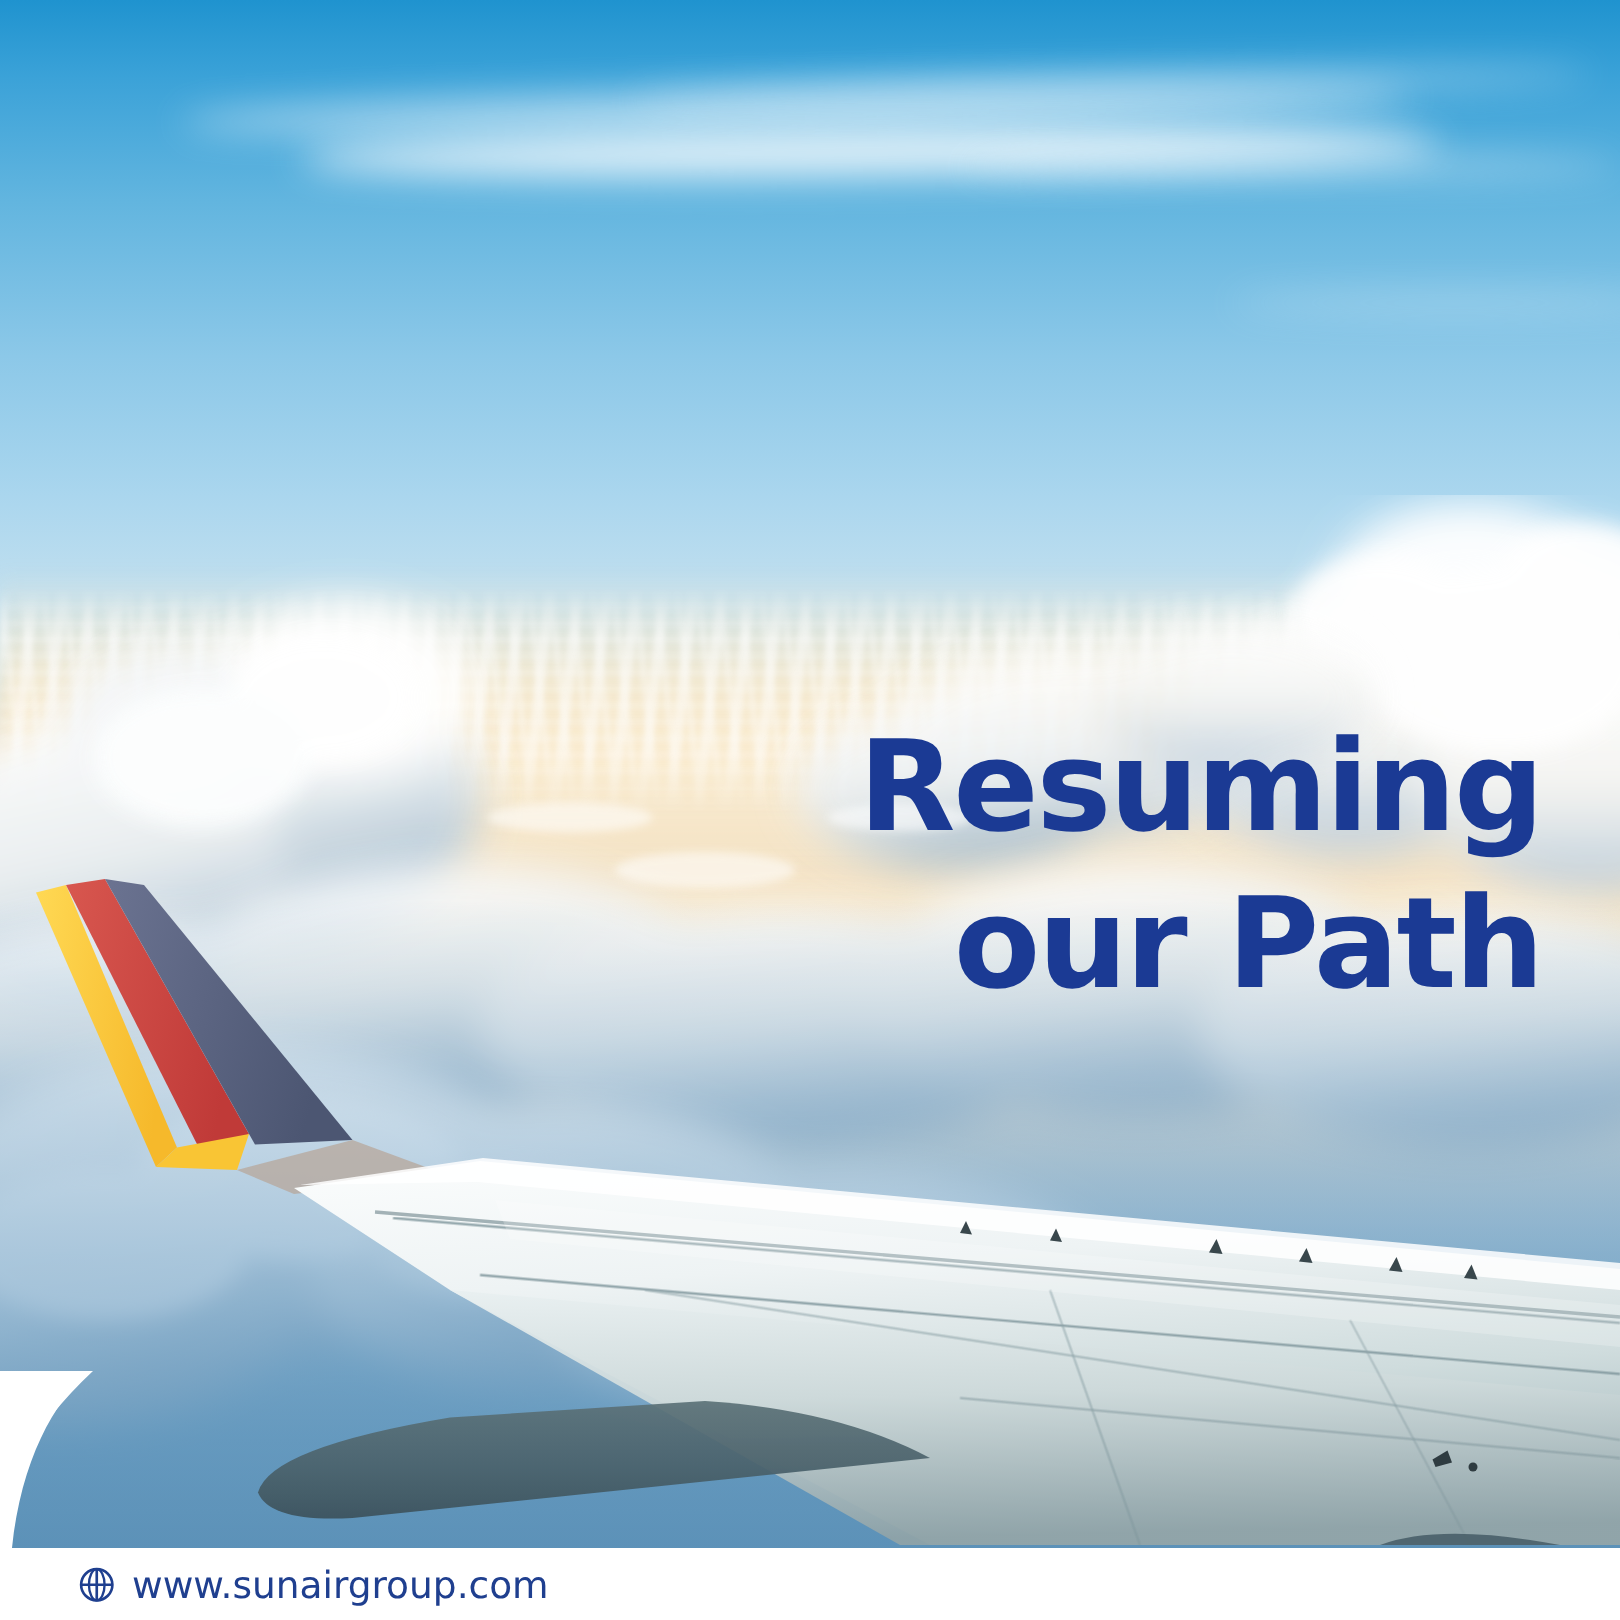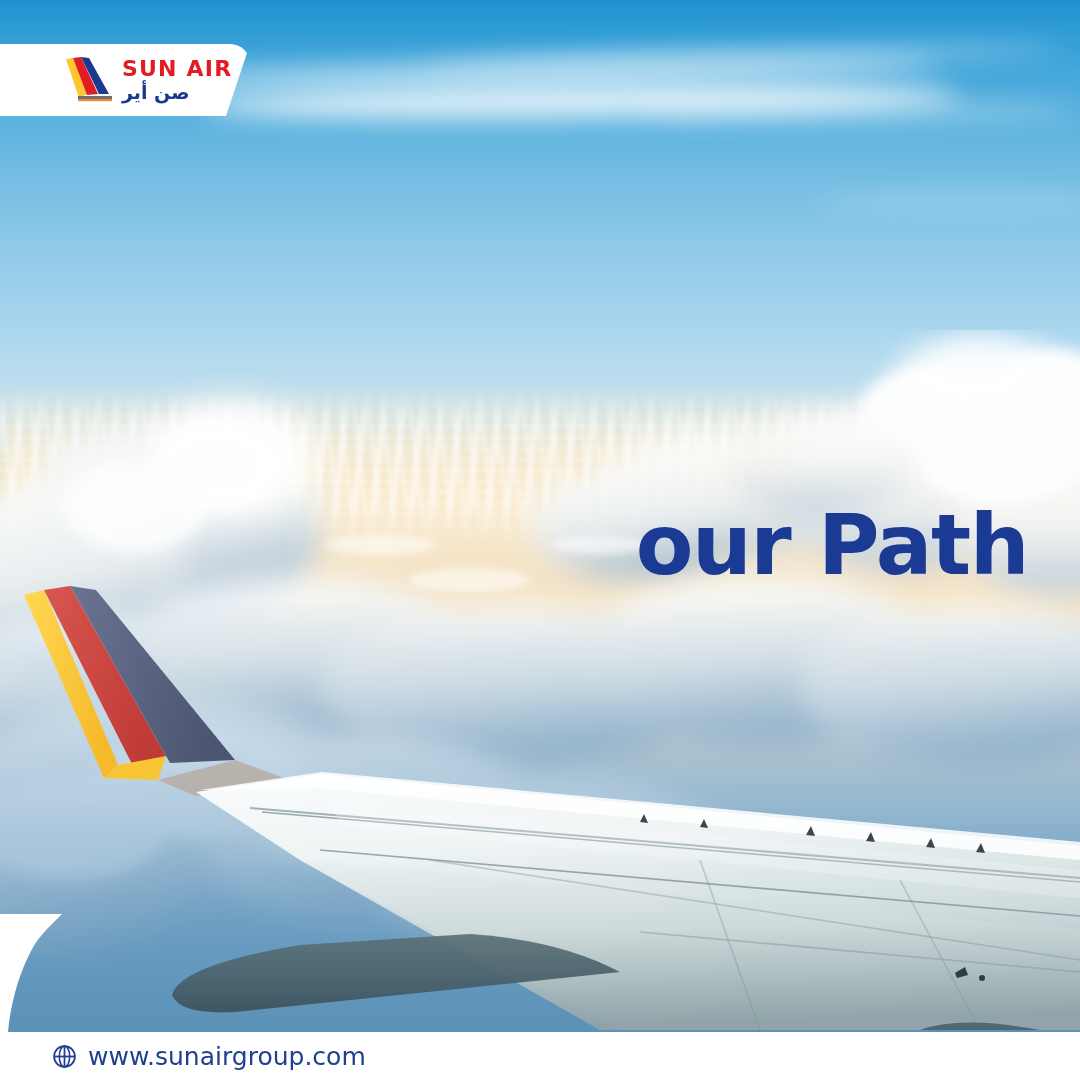--- a/index.html
+++ b/index.html
@@ -297,40 +297,24 @@
 
       <path d="M300,385 Q180,405 172,435 Q180,455 235,452 L620,412 Q560,380 470,374 Z" fill="url(#flapG)" opacity="0.93"></path>
 
       <path d="M1080,470 L1040,470 Q960,455 920,470 Z" fill="#495f69" opacity="0.9"></path>
 
       <path d="M330,240 L1080,310 L1080,338 L340,266 Z" fill="#ffffff" opacity="0.22"></path>
     </svg>
   </div>
 
   <div class="headline">
+    <span class="l1">Resuming</span>
     <span class="l2">our Path</span>
   </div>
 
-  <div class="logo-badge">
-    <svg class="logo-tail" viewBox="0 0 58 52">
-
-      <path d="M10,5 L17,4 L31,40 L23,44 Z" fill="#fdc62e"></path>
-
-      <path d="M17,4 L25,3 L42,40 L31,41 Z" fill="#e31b23"></path>
-
-      <path d="M25,3 L33,4 L53,40 L43,40 Z" fill="#1b3a8f"></path>
-
-      <rect x="22" y="42" width="34" height="3" fill="#6e6e78"></rect>
-      <rect x="22" y="45" width="34" height="2.2" fill="#f08a2a"></rect>
-    </svg>
-    <div class="logo-text">
-      <span class="logo-en">SUN AIR</span>
-      <span class="logo-ar">صن أير</span>
-    </div>
-  </div>
 
   <svg class="corner-round" viewBox="0 0 250 118" preserveAspectRatio="none">
     <path d="M0,0 L62,0 Q0,58 0,118 Z" fill="#ffffff" transform="translate(0,0)"></path>
     <path d="M-2,-2 L66,-2 L250,118 L-2,118 Z" fill="#ffffff" style="display:none"></path>
     <path d="M0,-2 L64,-2 C30,18 6,56 2,100 C1,108 0,114 0,118 Z" fill="#ffffff"></path>
   </svg>
   <svg class="corner-round" viewBox="0 0 250 118" preserveAspectRatio="none" style="z-index:3;">
     <path d="M0,0 L58,0 C42,12 26,32 16,56 C8,76 4,98 3,118 L0,118 Z" fill="#ffffff"></path>
     <path d="M0,0 L58,0 C40,14 24,36 14,60 C6,80 2,100 0,118 Z" fill="#ffffff"></path>
     <path d="M0,118 L0,0 L60,0 C36,20 14,60 8,118 Z" fill="#ffffff"></path>

